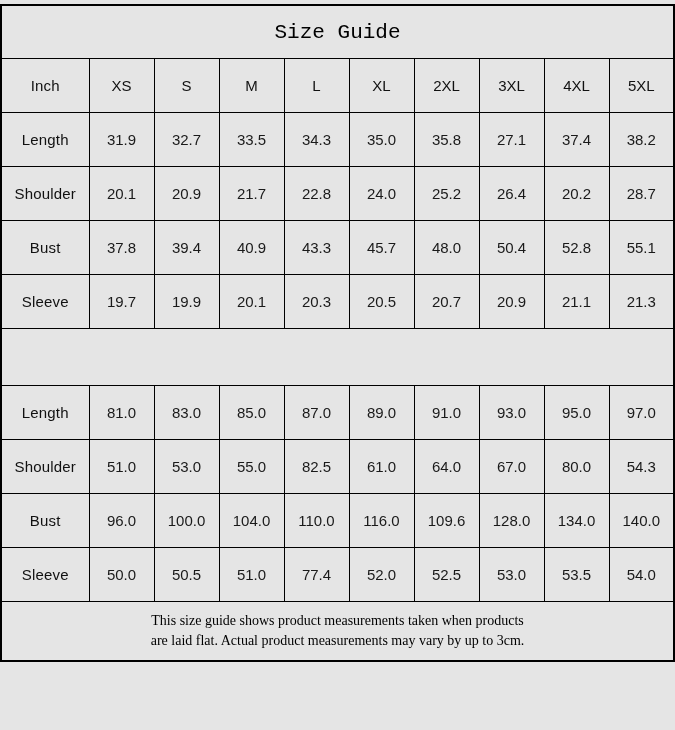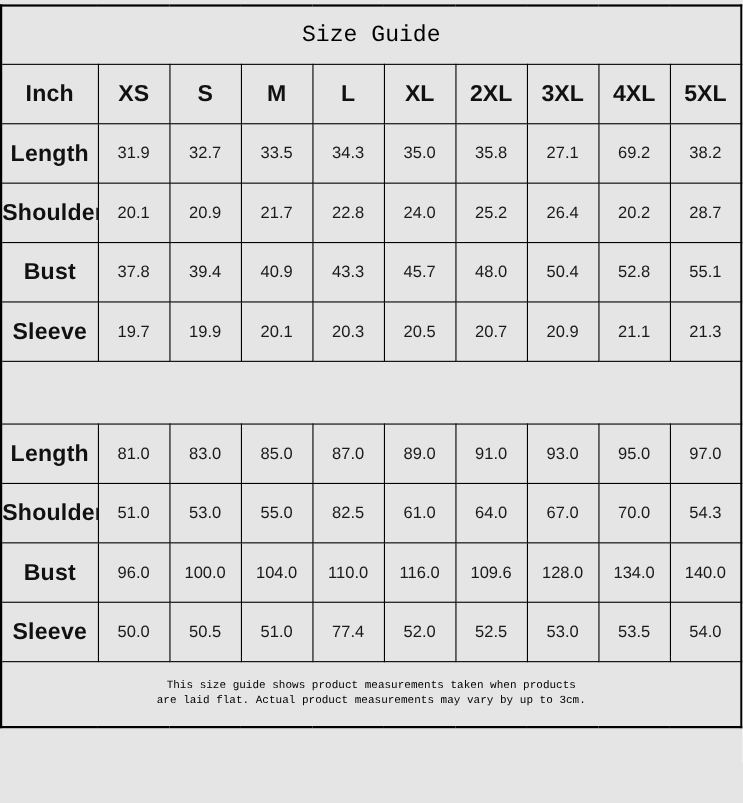--- a/index.html
+++ b/index.html
@@ -31,41 +31,41 @@
   }
   td.title-cell {
     height: 52px;
     font-family: "Liberation Mono", "DejaVu Sans Mono", monospace;
     font-size: 21px;
     color: #000000;
   }
   td.hdr {
     height: 53px;
     font-family: "Liberation Sans", "DejaVu Sans", sans-serif;
-    font-weight: bold;
-    font-size: 21px;
+    font-weight: normal;
+    font-size: 15px;
     color: #111111;
   }
   td.val {
     height: 53px;
     font-family: "Liberation Sans", "DejaVu Sans", sans-serif;
     font-weight: normal;
     font-size: 15px;
     color: #1a1a1a;
   }
   td.lbl {
     letter-spacing: 0.2px;
   }
   td.gap-cell {
     height: 56px;
   }
   td.footer-cell {
     height: 58px;
-    font-family: Liberation Mono, monospace;
-    font-size: 10px;
+    font-family: Liberation Serif, serif;
+    font-size: 14px;
     color: #000000;
     line-height: 1.45;
   }
 </style>
 </head>
 <body>
 
 <div class="size-guide-wrap">
   <table class="size-guide">
     <colgroup>
@@ -101,21 +101,21 @@
 
     <tr>
       <td class="hdr lbl">Length</td>
       <td class="val">31.9</td>
       <td class="val">32.7</td>
       <td class="val">33.5</td>
       <td class="val">34.3</td>
       <td class="val">35.0</td>
       <td class="val">35.8</td>
       <td class="val">27.1</td>
-      <td class="val">69.2</td>
+      <td class="val">37.4</td>
       <td class="val">38.2</td>
     </tr>
 
     <tr>
       <td class="hdr lbl">Shoulder</td>
       <td class="val">20.1</td>
       <td class="val">20.9</td>
       <td class="val">21.7</td>
       <td class="val">22.8</td>
       <td class="val">24.0</td>
@@ -171,21 +171,21 @@
 
     <tr>
       <td class="hdr lbl">Shoulder</td>
       <td class="val">51.0</td>
       <td class="val">53.0</td>
       <td class="val">55.0</td>
       <td class="val">82.5</td>
       <td class="val">61.0</td>
       <td class="val">64.0</td>
       <td class="val">67.0</td>
-      <td class="val">70.0</td>
+      <td class="val">80.0</td>
       <td class="val">54.3</td>
     </tr>
 
     <tr>
       <td class="hdr lbl">Bust</td>
       <td class="val">96.0</td>
       <td class="val">100.0</td>
       <td class="val">104.0</td>
       <td class="val">110.0</td>
       <td class="val">116.0</td>

